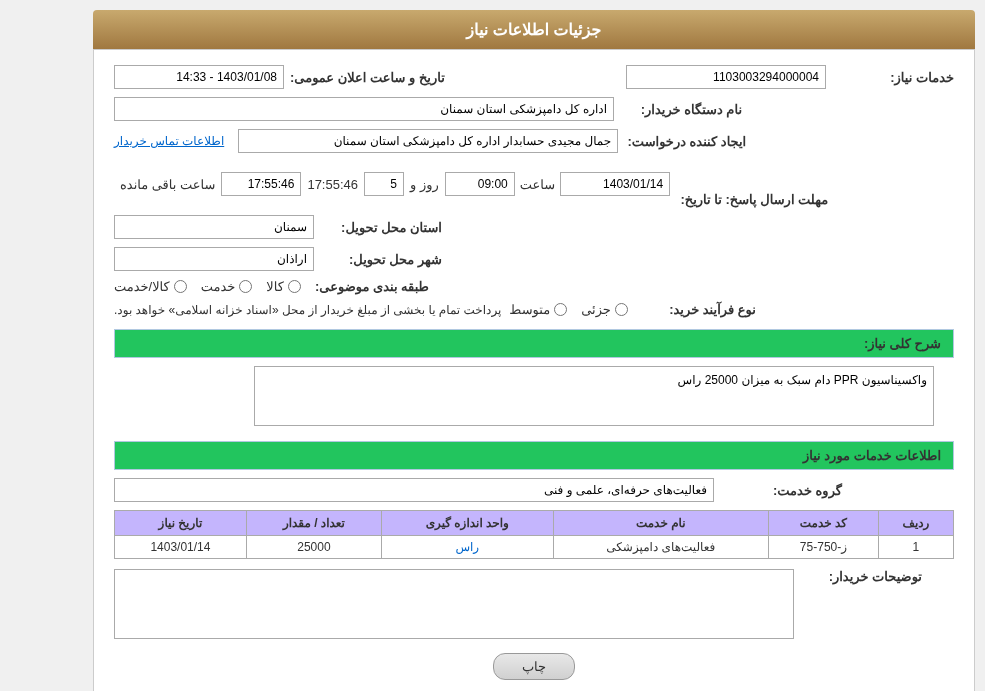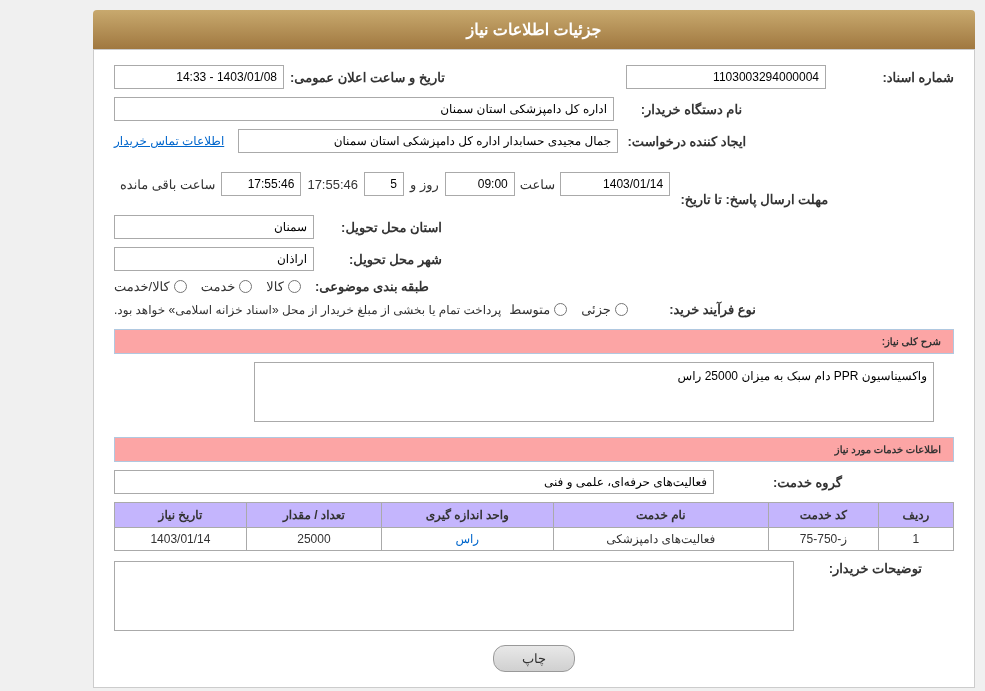--- a/index.html
+++ b/index.html
@@ -56,25 +56,25 @@
       direction: rtl;
     }
     .input-medium { width: 220px; }
     .link-text {
       color: #0066cc;
       text-decoration: underline;
       cursor: pointer;
       font-size: 12px;
     }
     .section-header {
-      background: #fca5a5;
+      background: #22c55e;
       border: 1px solid #b0c8e0;
       padding: 6px 12px;
       font-weight: bold;
-      font-size: 10px;
+      font-size: 13px;
       color: #333;
       margin: 12px 0 8px 0;
       text-align: right;
     }
     .radio-group {
       display: flex;
       align-items: center;
       gap: 14px;
       direction: rtl;
     }
@@ -167,21 +167,21 @@
     }
   </style>
 </head>
 <body>
 
 <div class="page-wrapper">
   <div class="header-bar">جزئیات اطلاعات نیاز</div>
   <div class="main-card">
 
     <div class="form-row">
-      <span class="label">شماره اسناد:</span>
+      <span class="label">خدمات نیاز:</span>
       <input class="input-field input-medium" value="1103003294000004" style="width: 200px;" readonly="">
       <span style="flex:1"></span>
       <span class="label" style="min-width:auto; margin-left:6px;">تاریخ و ساعت اعلان عمومی:</span>
       <input class="input-field" style="width: 170px;" value="1403/01/08 - 14:33" readonly="">
     </div>
 
     <div class="form-row">
       <span class="label">نام دستگاه خریدار:</span>
       <input class="input-field" style="width: 500px;" value="اداره کل دامپزشکی استان سمنان" readonly="">
     </div>

